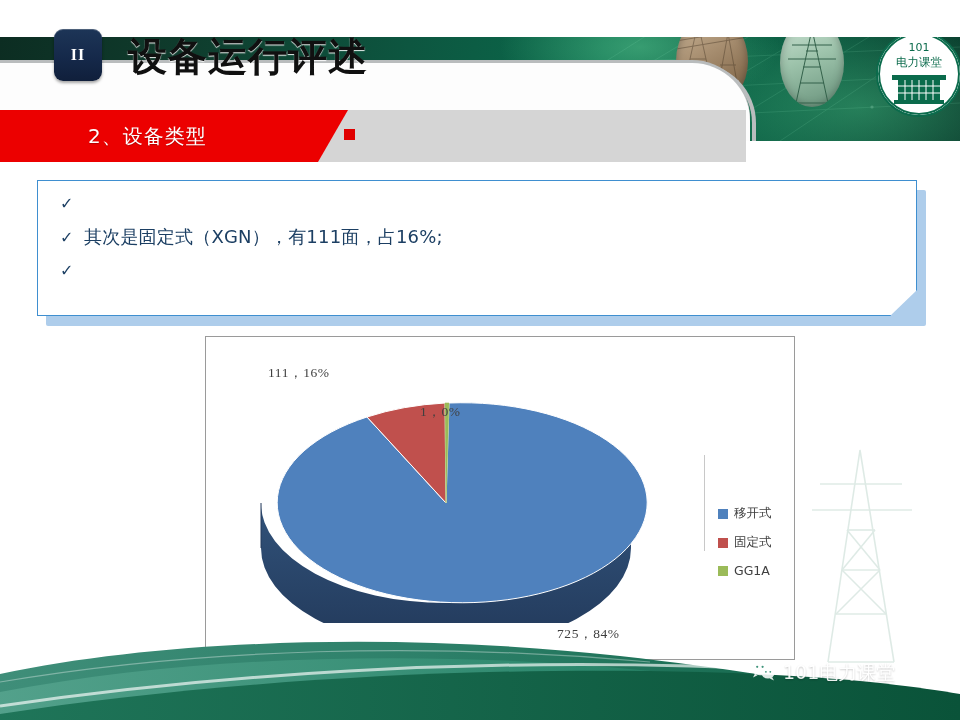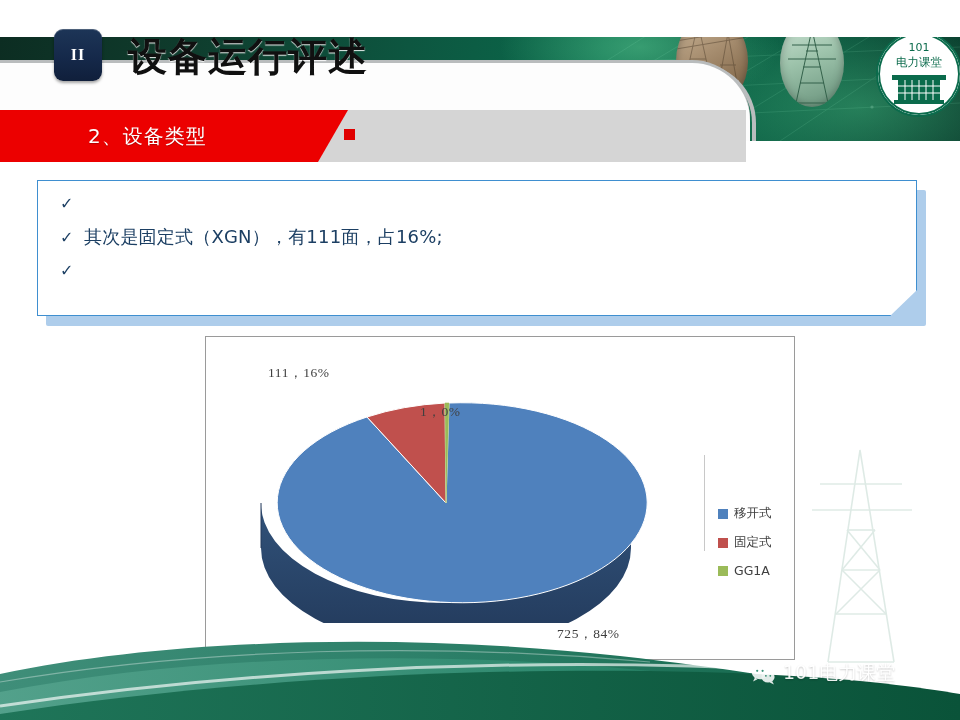--- a/index.html
+++ b/index.html
@@ -142,21 +142,21 @@
   .legend-tx{font-size:12.5px;color:#404040;white-space:nowrap;}
   .legend-div{
     position:absolute;left:704px;top:455px;width:1px;height:96px;background:#c8c8c8;
   }
 
   
   .waves{position:absolute;left:0;bottom:0;width:960px;height:110px;overflow:hidden;}
 
   
   .watermark{
-    position:absolute;left:750px;top:660px;display:flex;align-items:flex-end;
+    position:absolute;left:750px;top:660px;display:flex;align-items:flex-start;
     color:#ffffff;opacity:.92;
     font-family:"DejaVu Sans","Liberation Sans",sans-serif;
     font-size:19px;white-space:nowrap;
     text-shadow:0 1px 2px rgba(0,0,0,.25);
   }
   .wm-icon{width:26px;height:22px;margin-right:7px;flex:none;}
 
   
   .tower-wm{
     position:absolute;right:38px;bottom:56px;width:120px;height:230px;opacity:.25;

